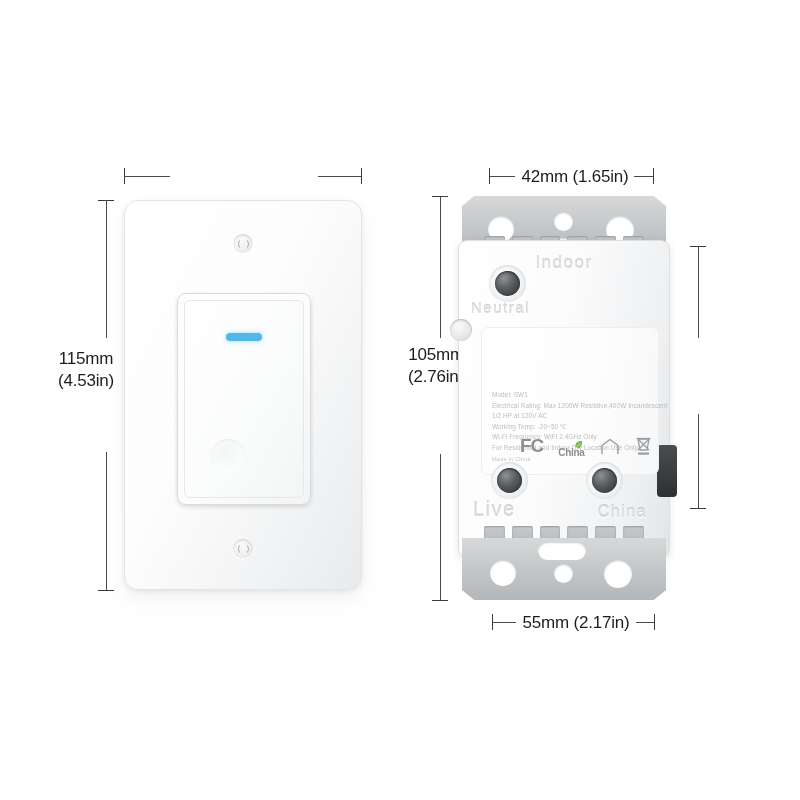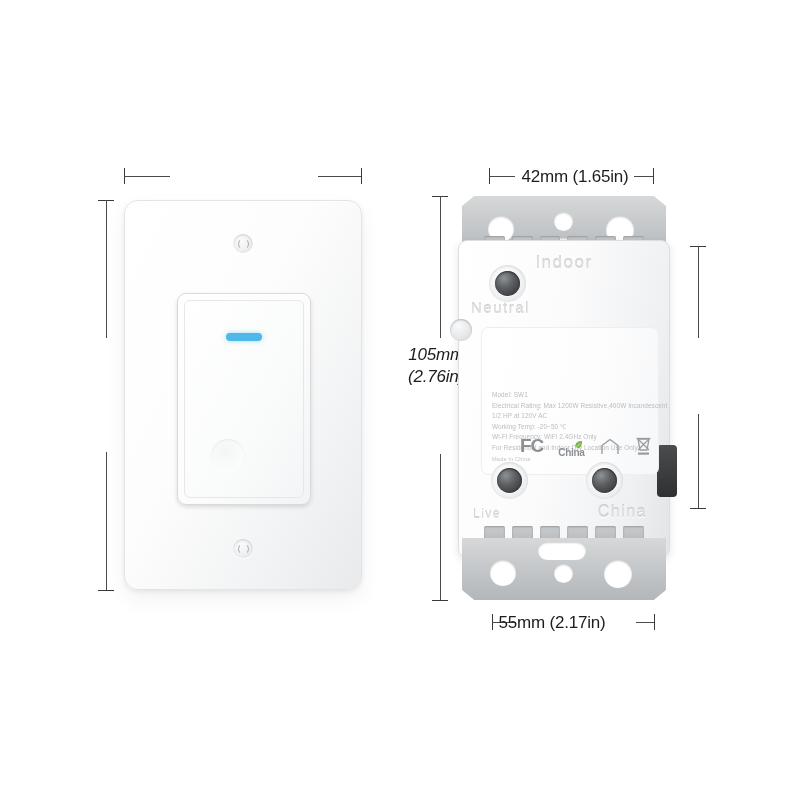--- a/index.html
+++ b/index.html
@@ -108,21 +108,21 @@
   .emboss {
     position: absolute;
     color: #d8dadc;
     font-size: 17px;
     letter-spacing: 1.5px;
     text-shadow: 0 1px 0 #ffffff, 0 -1px 0 rgba(160,163,166,.5);
     user-select: none;
   }
   #label-ground { top: 12px; left: 50%; transform: translateX(-50%); }
   #label-neutral { top: 58px; left: 12px; font-size: 15px; }
-  #label-live { bottom: 36px; left: 14px; font-size: 12px; }
+  #label-live { bottom: 36px; left: 14px; font-size: 20px; }
   #label-load { bottom: 36px; right: 22px; font-size: 16px; }
 
   .terminal {
     position: absolute; width: 25px; height: 25px; border-radius: 50%;
     background: radial-gradient(circle at 36% 30%, #8f9295 0%, #5d6063 40%, #2a2c2e 100%);
     box-shadow: inset 0 1px 2px rgba(0,0,0,.6), 0 1px 0 rgba(255,255,255,.8);
   }
   .terminal-ring {
     position: absolute; width: 37px; height: 37px; border-radius: 50%;
     background: radial-gradient(circle at 40% 34%, #ffffff 0%, #f0f1f2 60%, #dfe1e3 100%);
@@ -191,20 +191,24 @@
 
   <div class="tick-v" style="left:124px; top:168px; height:16px;"></div>
   <div class="tick-v" style="left:361px; top:168px; height:16px;"></div>
   <div class="hline" style="left:124px; top:176px; width:46px;"></div>
   <div class="hline" style="left:318px; top:176px; width:43px;"></div>
 
   <div class="tick-h" style="left:98px; top:200px; width:16px;"></div>
   <div class="tick-h" style="left:98px; top:590px; width:16px;"></div>
   <div class="vline" style="left:106px; top:200px; height:138px;"></div>
   <div class="vline" style="left:106px; top:452px; height:138px;"></div>
+  <div class="dim-label two-line" style="left:36px; top:348px; width:100px;">
+    <div>115mm</div>
+    <div>(4.53in)</div>
+  </div>
 
   <div id="plate">
     <div class="plate-screw" id="screw-top"></div>
     <div class="plate-screw" id="screw-bottom"></div>
     <div id="rocker">
       <div id="rocker-inner">
         <div id="led" style="background: rgb(79, 184, 232);"></div>
         <div id="rocker-dimple"></div>
       </div>
     </div>
@@ -213,35 +217,35 @@
   <div class="tick-v" style="left:489px; top:168px; height:16px;"></div>
   <div class="tick-v" style="left:653px; top:168px; height:16px;"></div>
   <div class="hline" style="left:489px; top:176px; width:26px;"></div>
   <div class="hline" style="left:634px; top:176px; width:19px;"></div>
   <div class="dim-label" style="left:516px; top:166px; width:118px;">42mm (1.65in)</div>
 
   <div class="tick-h" style="left:432px; top:196px; width:16px;"></div>
   <div class="tick-h" style="left:432px; top:600px; width:16px;"></div>
   <div class="vline" style="left:440px; top:196px; height:142px;"></div>
   <div class="vline" style="left:440px; top:454px; height:146px;"></div>
-  <div class="dim-label two-line" style="left:390px; top:344px; width:92px;font-style:italic;">
+  <div class="dim-label two-line" style="left:390px; top:344px; width:92px;">
     <div>105mm</div>
     <div>(2.76in)</div>
   </div>
 
   <div class="tick-h" style="left:690px; top:246px; width:16px;"></div>
   <div class="tick-h" style="left:690px; top:508px; width:16px;"></div>
   <div class="vline" style="left:698px; top:246px; height:92px;"></div>
   <div class="vline" style="left:698px; top:414px; height:94px;"></div>
 
   <div class="tick-v" style="left:492px; top:614px; height:16px;"></div>
   <div class="tick-v" style="left:654px; top:614px; height:16px;"></div>
   <div class="hline" style="left:492px; top:622px; width:24px;"></div>
   <div class="hline" style="left:636px; top:622px; width:18px;"></div>
-  <div class="dim-label" style="left:492px; top:612px; width:120px;">55mm (2.17in)</div>
+  <div class="dim-label" style="left:516px; top:612px; width:120px;">55mm (2.17in)</div>
 
   <div id="module">
 
     <div class="yoke" id="yoke-top">
       <div class="yoke-hole" style="left:26px; top:20px; width:26px; height:26px;"></div>
       <div class="yoke-hole" style="left:92px; top:16px; width:19px; height:19px;"></div>
       <div class="yoke-hole" style="left:144px; top:20px; width:28px; height:28px;"></div>
       <div class="yoke-slot" style="left:76px; top:42px; width:52px; height:20px;"></div>
     </div>
 

